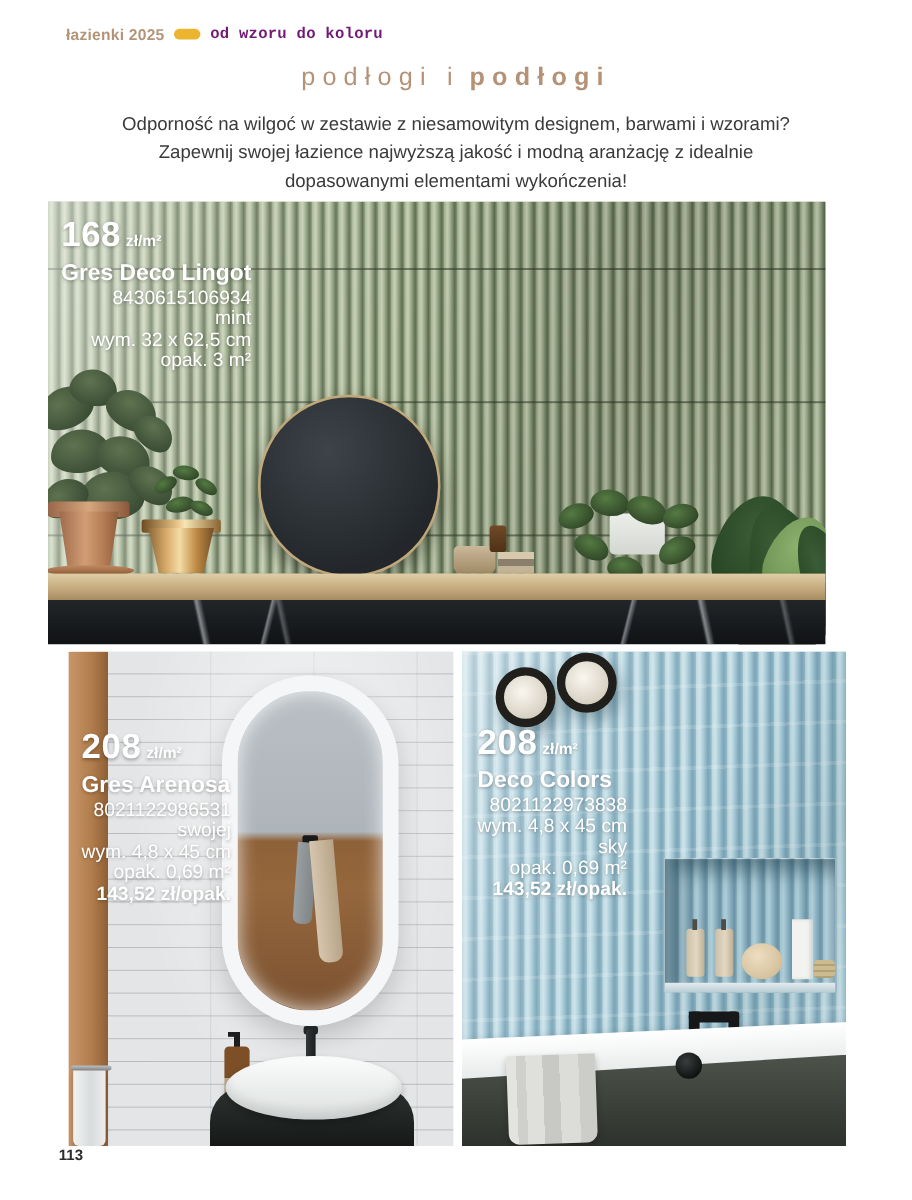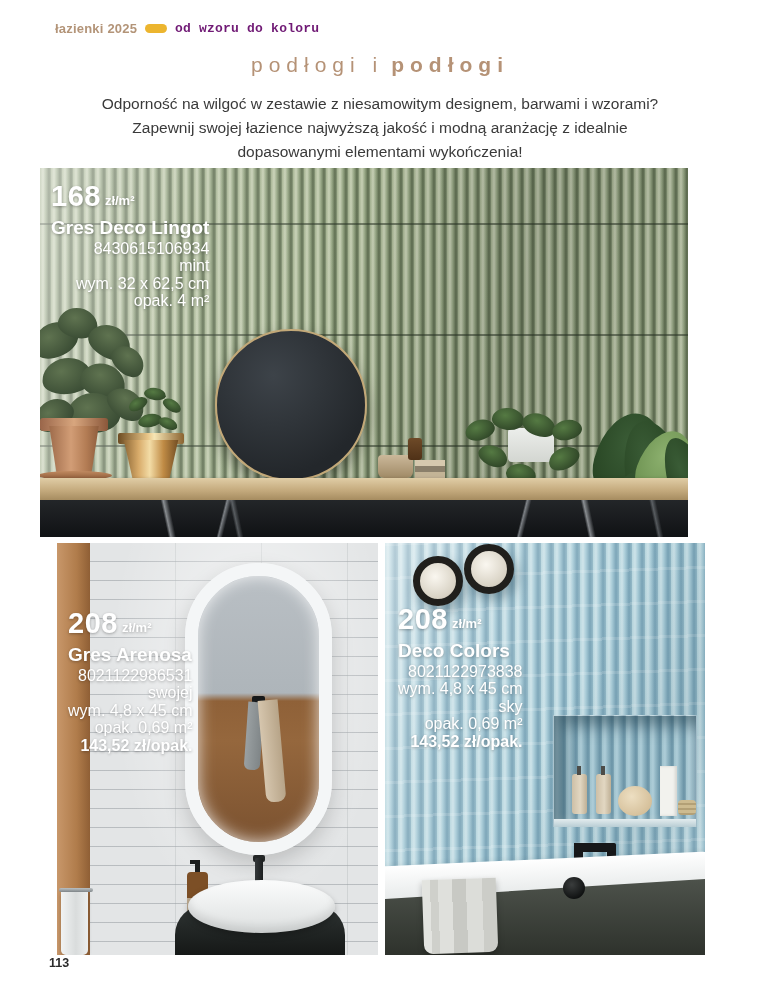--- a/index.html
+++ b/index.html
@@ -236,21 +236,21 @@
 
     <div class="info" style="left:11px;top:14px">
       <div class="price-row">
         <span class="price">168</span>
         <span class="unit">zł/m²</span>
       </div>
       <div class="pname">Gres Deco Lingot</div>
       <div class="pline">8430615106934</div>
       <div class="pline">mint</div>
       <div class="pline">wym. 32 x 62,5 cm</div>
-      <div class="pline">opak. 4 m²</div>
+      <div class="pline">opak. 3 m²</div>
     </div>
   </div>
 
   <div class="fig" id="fig-left">
     <div class="abs col-tan"></div>
     <div class="abs white-tiles"></div>
 
     <div class="abs oval-mirror">
       <div class="abs hook"></div>
       <div class="abs ref-towel"></div>

